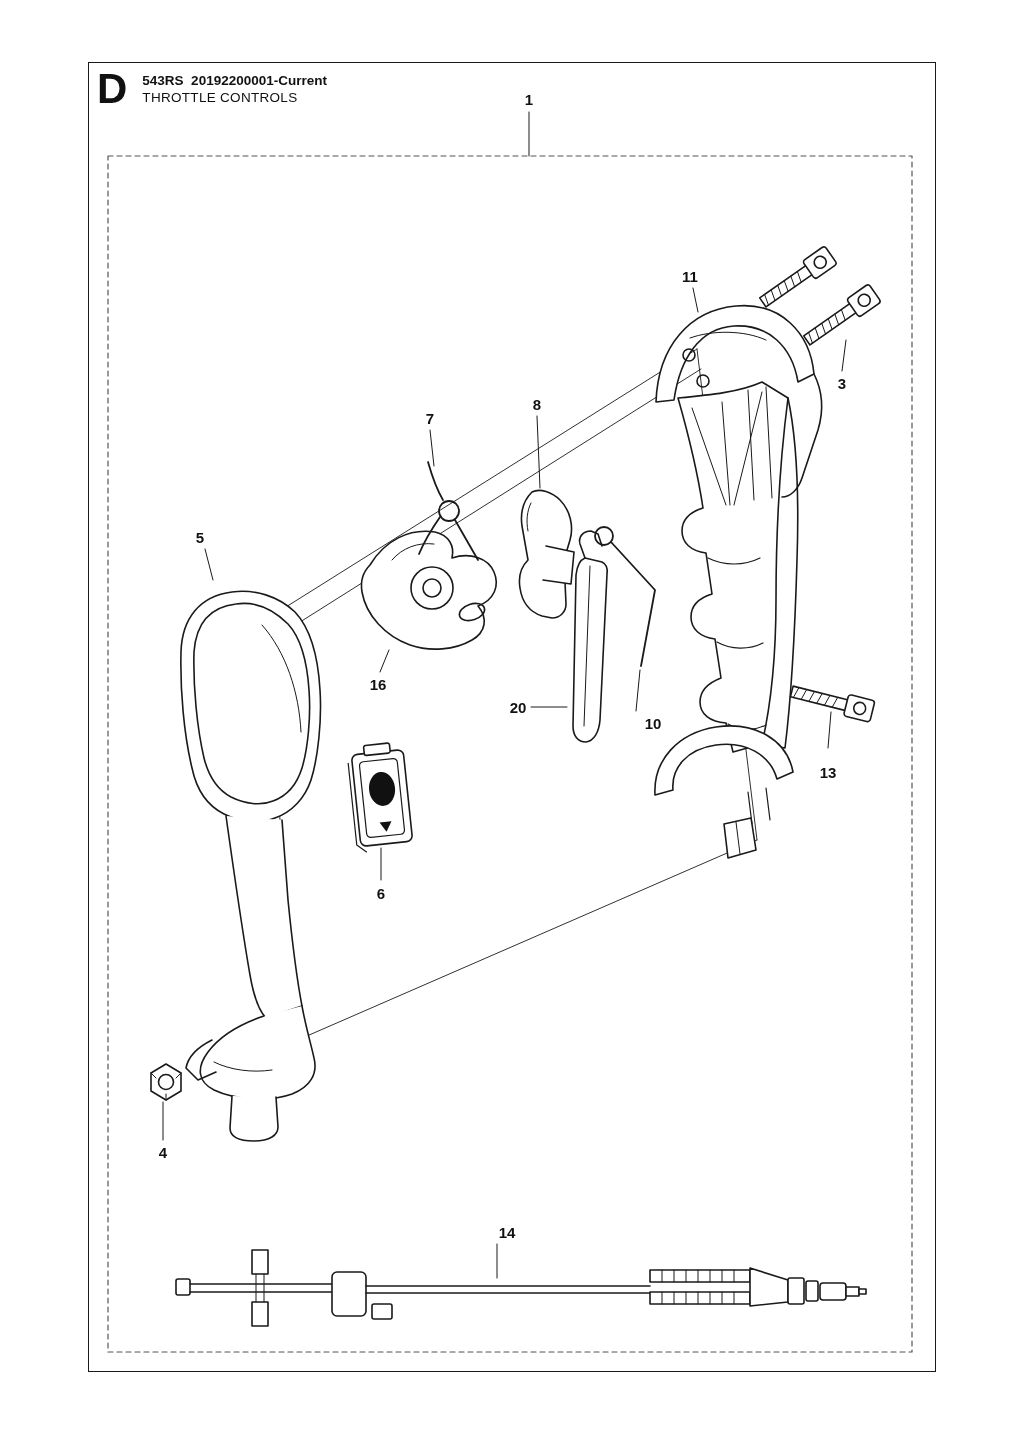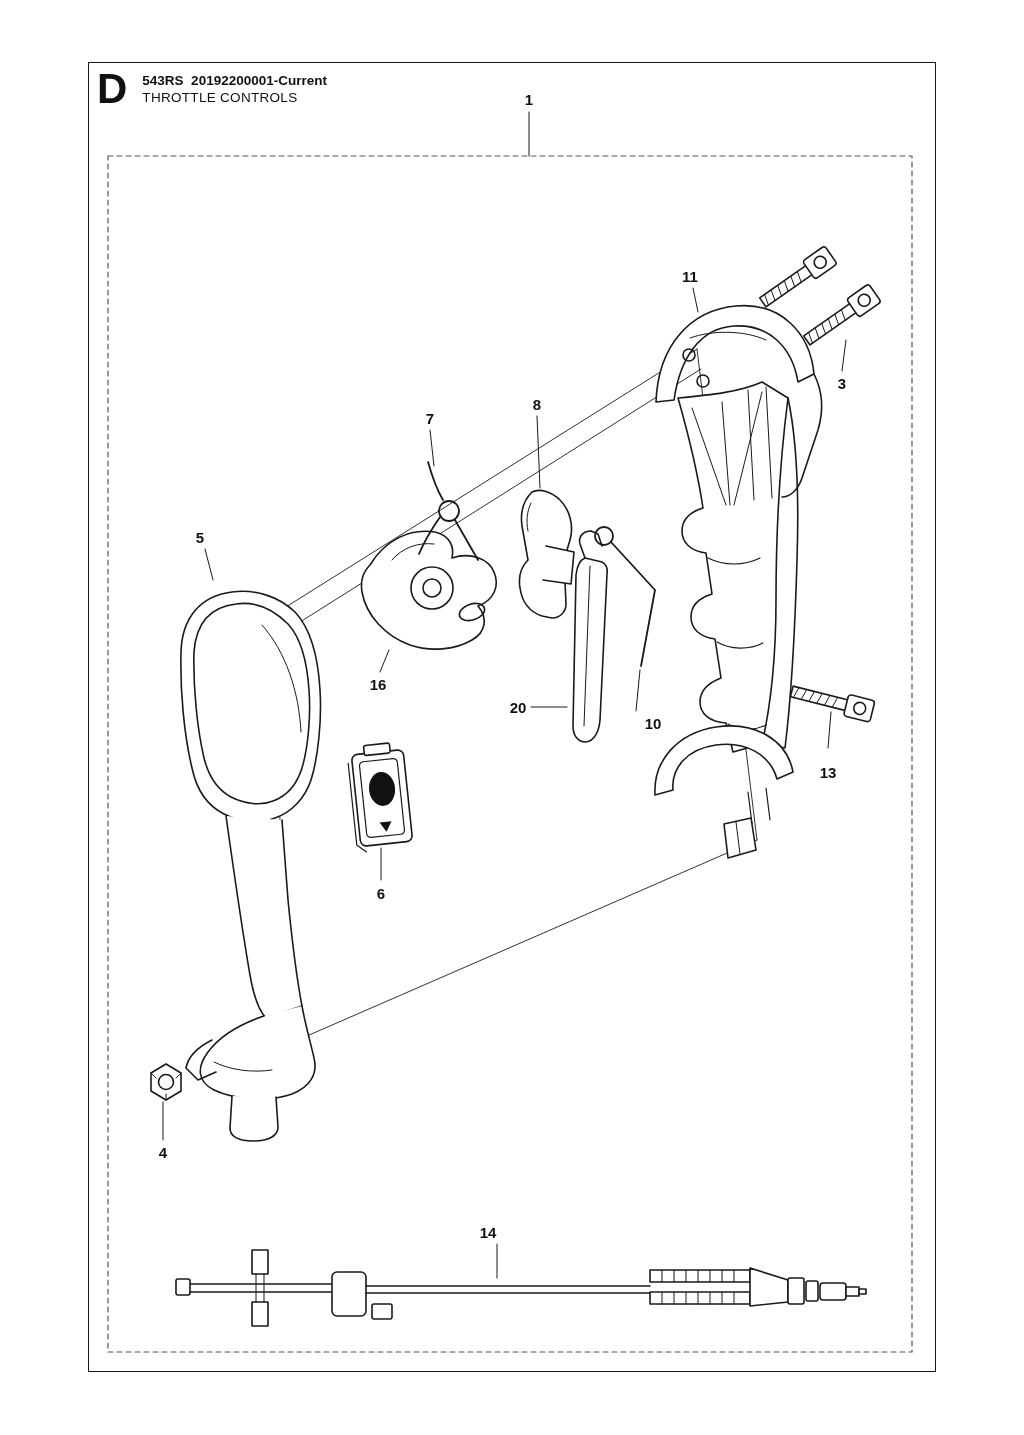--- a/index.html
+++ b/index.html
@@ -187,16 +187,16 @@
   <div class="callout" style="left:529px;top:99px">1</div>
   <div class="callout" style="left:163px;top:1152px">4</div>
   <div class="callout" style="left:200px;top:537px">5</div>
   <div class="callout" style="left:381px;top:893px">6</div>
   <div class="callout" style="left:430px;top:418px">7</div>
   <div class="callout" style="left:537px;top:404px">8</div>
   <div class="callout" style="left:653px;top:723px">10</div>
   <div class="callout" style="left:690px;top:276px">11</div>
   <div class="callout" style="left:842px;top:383px">3</div>
   <div class="callout" style="left:828px;top:772px">13</div>
-  <div class="callout" style="left:488px;top:1232px">14</div>
+  <div class="callout" style="left:507px;top:1232px">14</div>
   <div class="callout" style="left:518px;top:707px">20</div>
   <div class="callout" style="left:378px;top:684px">16</div>
 </div>
 
 </body></html>

